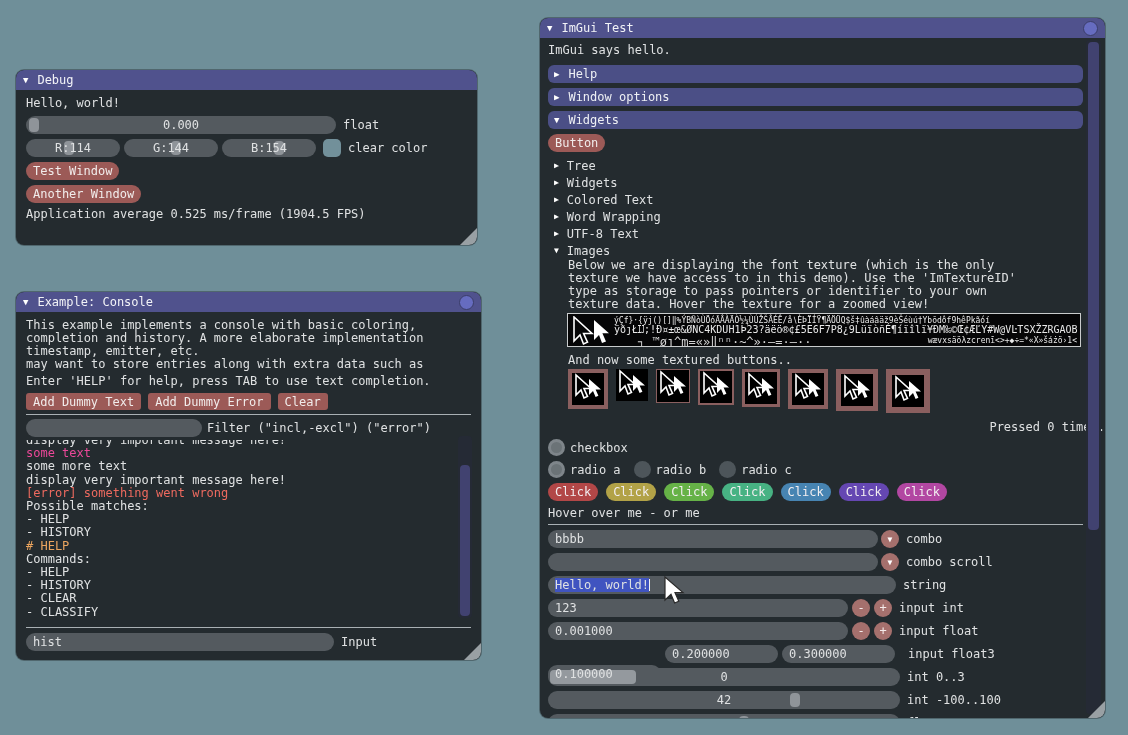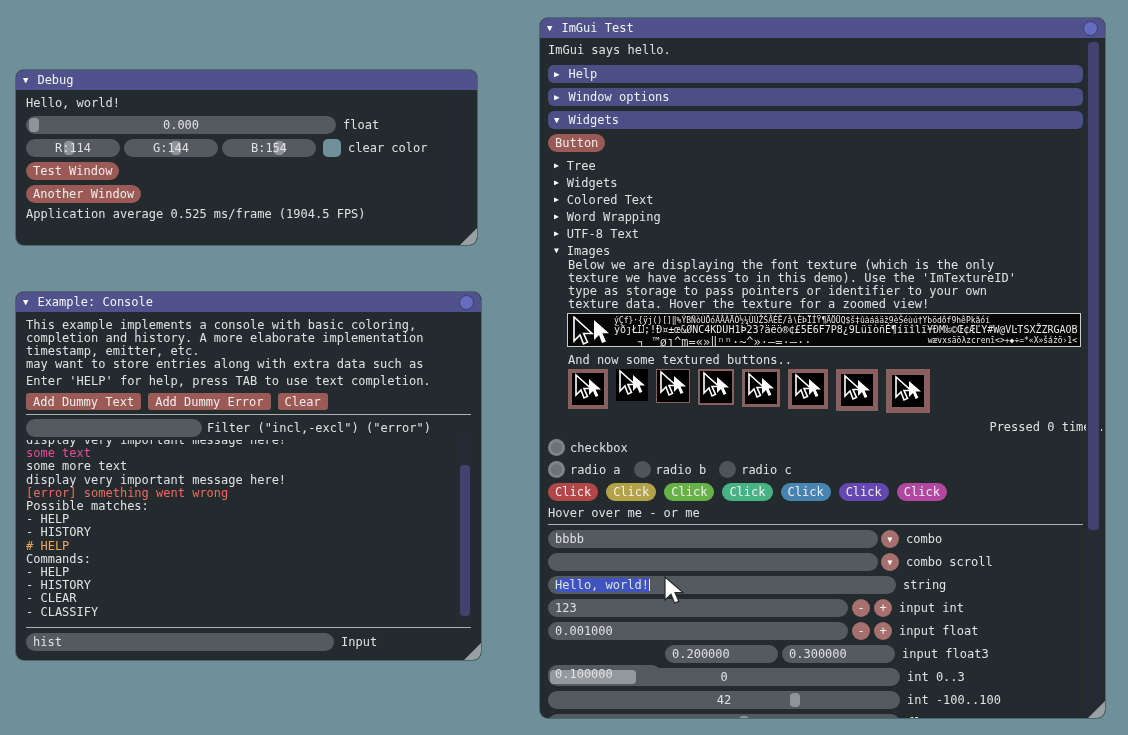--- a/index.html
+++ b/index.html
@@ -337,21 +337,21 @@
     <div class="frow" style="gap:4px;">
       <div class="frame" style="width:113px;margin-top:39px;">
         <span class="lval">0.100000</span>
       </div>
       <div class="frame" style="width:113px;">
         <span class="lval">0.200000</span>
       </div>
       <div class="frame" style="width:113px;">
         <span class="lval">0.300000</span>
       </div>
-      <span class="flabel" style="margin-left:3px;">input float3</span>
+      <span class="flabel" style="margin-left:9px;">input float3</span>
     </div>
     <div class="frow">
       <div class="frame" style="width:352px;">
         <span class="grab" style="left:2px; width:86px; background:#94999e;"></span>
         <span class="cval">0</span>
       </div>
       <span class="flabel">int 0..3</span>
     </div>
     <div class="frow">
       <div class="frame" style="width:352px;">

